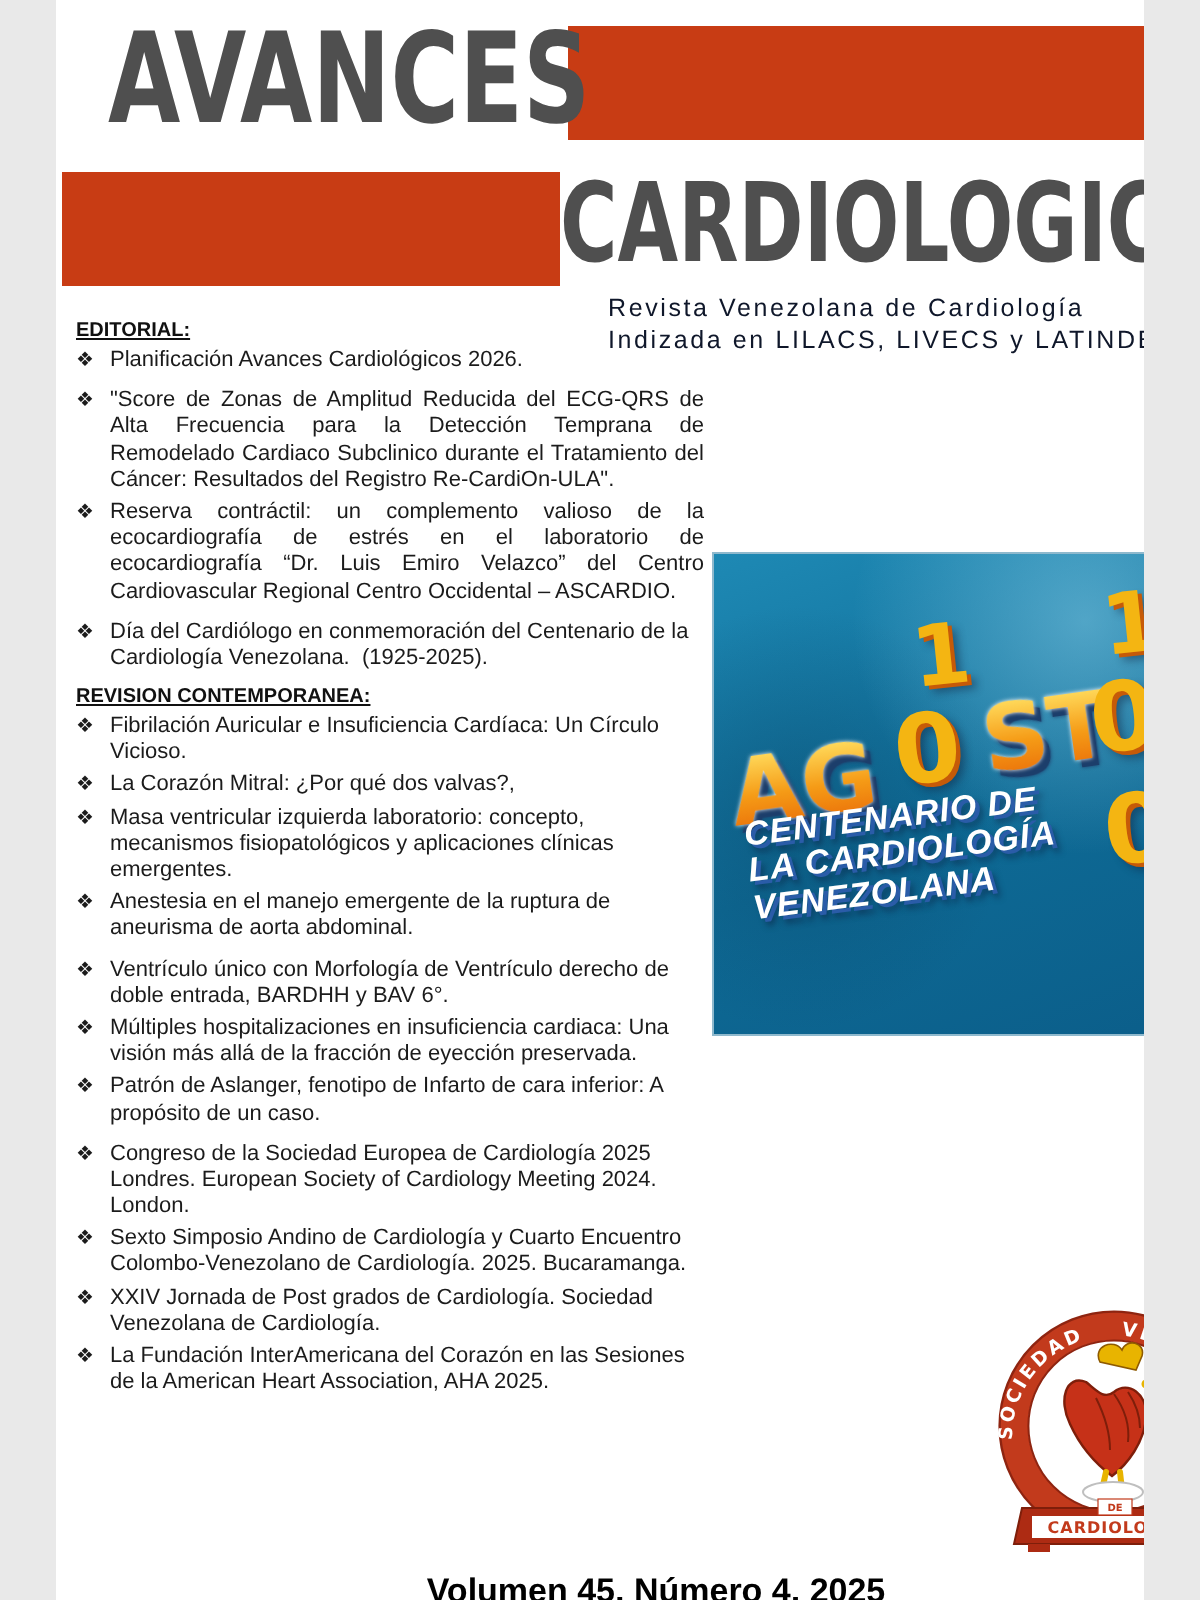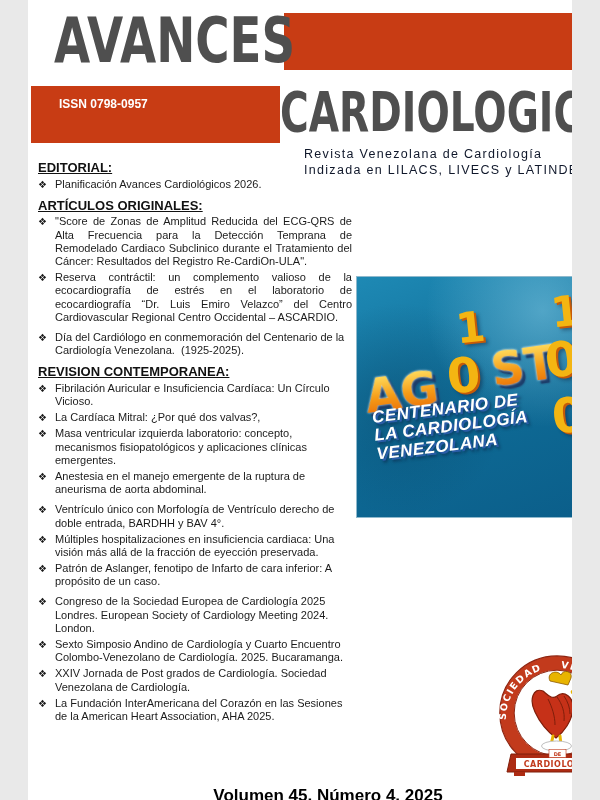--- a/index.html
+++ b/index.html
@@ -16,21 +16,21 @@
   .red-rect-top{position:absolute;left:256px;top:13px;width:344px;height:57px;background:#C83C14;}
   .issn-band{position:absolute;left:3px;top:86px;width:249px;height:57px;background:#C83C14;
              color:#ffffff;font-weight:bold;font-size:12px;line-height:1.55;padding:9px 0 0 28px;
              box-sizing:border-box;}
   .subtitle{position:absolute;left:276px;top:147px;width:314px;text-align:left;color:#0f172a;
             font-size:12.5px;letter-spacing:1.3px;line-height:1.25;}
 
   
   .toc{position:absolute;left:10px;top:160px;width:314px;font-size:11px;line-height:1.2;color:#1b1b1b;}
   .toc section{margin:0 0 7px 0;}
-  .toc h2{font-size:13px;margin:0 0 2px 0;font-weight:bold;text-decoration:underline;color:#111;}
+  .toc h2{font-size:10px;margin:0 0 2px 0;font-weight:bold;text-decoration:underline;color:#111;}
   .item{display:flex;margin:0 0 3px 0;}
   .b{flex:0 0 17px;font-size:10px;padding-top:1px;}
   .t{flex:1;}
   .justify .t{text-align:justify;}
 
   
   .poster{position:absolute;left:328px;top:276px;width:238px;height:240px;overflow:hidden;
           border:1px solid #8fb9cd;
           background:
             radial-gradient(circle at 78% 14%, rgba(140,210,235,.50), rgba(140,210,235,0) 42%),
@@ -64,40 +64,38 @@
   .logo{position:absolute;left:466px;top:650px;}
 </style>
 </head>
 <body>
 
 <div class="page">
 
   <div class="red-rect-top"></div>
   <h1 class="title-top">AVANCES</h1>
   <div class="issn-band">
-    <div>ISSN 0798-0957</div>
   </div>
   <h1 class="title-bottom">CARDIOLOGICOS</h1>
   <div class="subtitle">
     <div>Revista Venezolana de Cardiología</div>
     <div>Indizada en LILACS, LIVECS y LATINDEX</div>
   </div>
 
   <div class="toc">
 
     <section>
       <h2>EDITORIAL:</h2>
       <div class="item">
         <span class="b">❖</span>
         <span class="t">Planificación Avances Cardiológicos 2026.</span>
       </div>
     </section>
 
     <section>
-      <h2>ARTÍCULOS ORIGINALES:</h2>
       <div class="item justify">
         <span class="b">❖</span>
         <span class="t">"Score de Zonas de Amplitud Reducida del ECG-QRS de Alta Frecuencia para la Detección Temprana de Remodelado Cardiaco Subclinico durante el Tratamiento del Cáncer: Resultados del Registro Re-CardiOn-ULA".</span>
       </div>
       <div class="item justify">
         <span class="b">❖</span>
         <span class="t">Reserva contráctil: un complemento valioso de la ecocardiografía de estrés en el laboratorio de ecocardiografía “Dr. Luis Emiro Velazco” del Centro Cardiovascular Regional Centro Occidental – ASCARDIO.</span>
       </div>
     </section>
 
@@ -109,36 +107,36 @@
     </section>
 
     <section>
       <h2>REVISION CONTEMPORANEA:</h2>
       <div class="item">
         <span class="b">❖</span>
         <span class="t">Fibrilación Auricular e Insuficiencia Cardíaca: Un Círculo Vicioso.</span>
       </div>
       <div class="item">
         <span class="b">❖</span>
-        <span class="t">La Cardíaca Mitral: ¿Por qué dos valvas?,</span>
+        <span class="t">La Corazón Mitral: ¿Por qué dos valvas?,</span>
       </div>
       <div class="item">
         <span class="b">❖</span>
         <span class="t">Masa ventricular izquierda laboratorio: concepto, mecanismos fisiopatológicos y aplicaciones clínicas emergentes.</span>
       </div>
       <div class="item">
         <span class="b">❖</span>
         <span class="t">Anestesia en el manejo emergente de la ruptura de aneurisma de aorta abdominal.</span>
       </div>
     </section>
 
     <section>
       <div class="item">
         <span class="b">❖</span>
-        <span class="t">Ventrículo único con Morfología de Ventrículo derecho de doble entrada, BARDHH y BAV 4°.</span>
+        <span class="t">Ventrículo único con Morfología de Ventrículo derecho de doble entrada, BARDHH y BAV 6°.</span>
       </div>
       <div class="item">
         <span class="b">❖</span>
         <span class="t">Múltiples hospitalizaciones en insuficiencia cardiaca: Una visión más allá de la fracción de eyección preservada.</span>
       </div>
       <div class="item">
         <span class="b">❖</span>
         <span class="t">Patrón de Aslanger, fenotipo de Infarto de cara inferior: A propósito de un caso.</span>
       </div>
     </section>

